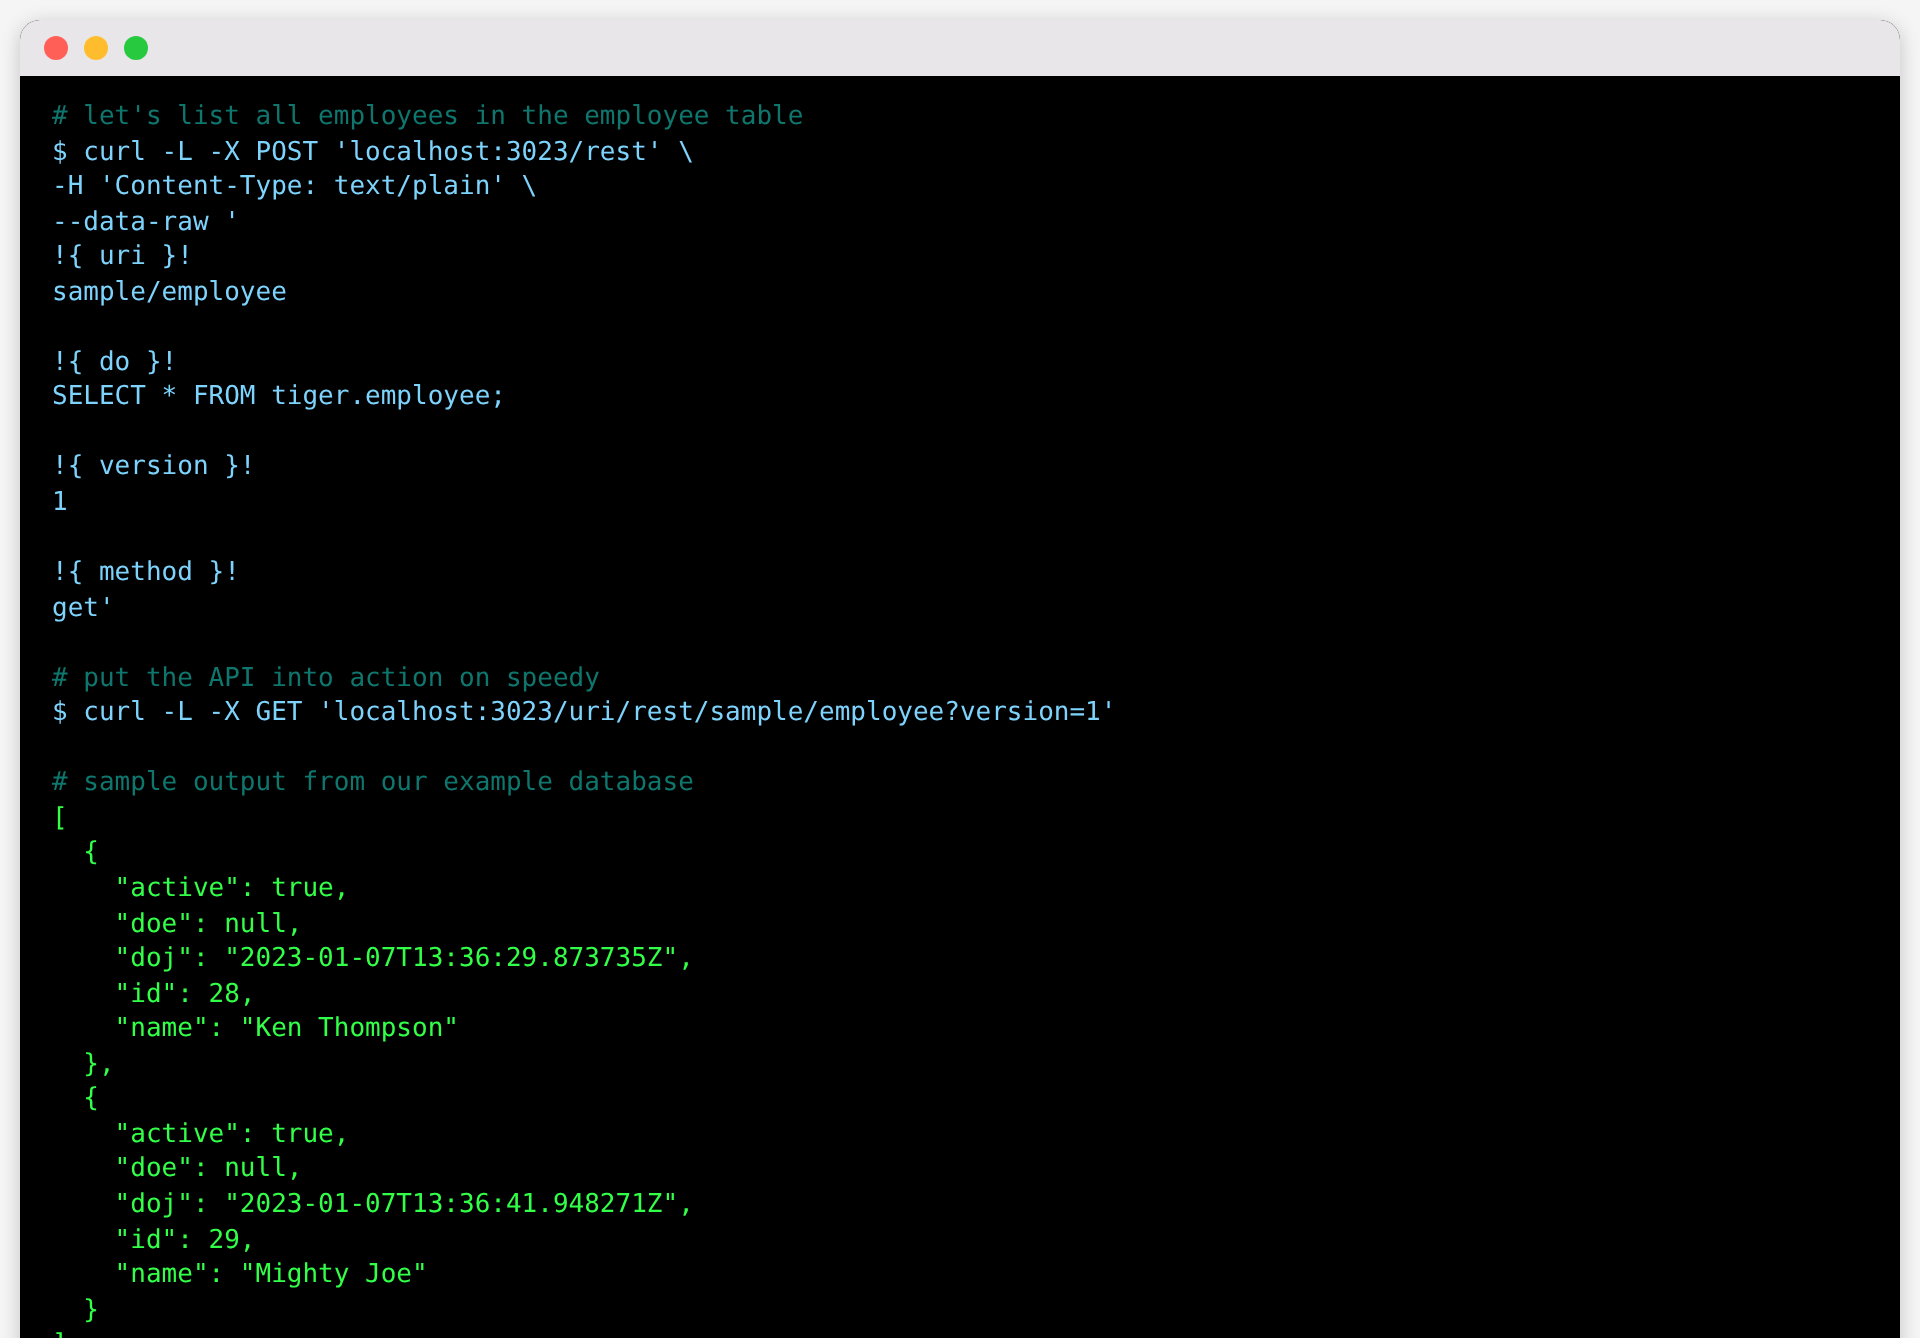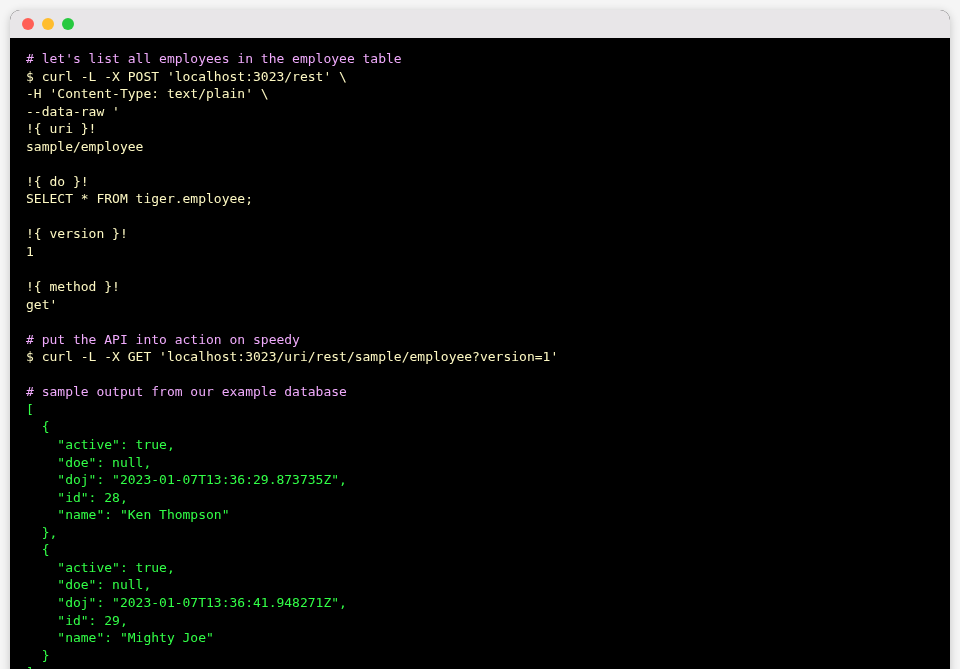--- a/index.html
+++ b/index.html
@@ -41,22 +41,22 @@
     .terminal-body {
       background: #000;
       padding: 12px 16px;
       font-family: "Menlo", "Monaco", "Consolas", monospace;
       font-size: 13px;
       line-height: 1.35;
       white-space: pre;
       overflow-x: auto;
       min-height: 620px;
     }
-    .comment { color: #f0abfc; }
-    .cmd { color: #fef9c3; }
+    .comment { color: #0f766e; }
+    .cmd { color: #7dd3fc; }
     .output { color: #32ff47; }
   </style>
 </head>
 <body>
 
 <div class="terminal-window">
   <div class="title-bar">
     <div class="window-control close"></div>
     <div class="window-control minimize"></div>
     <div class="window-control maximize"></div>

